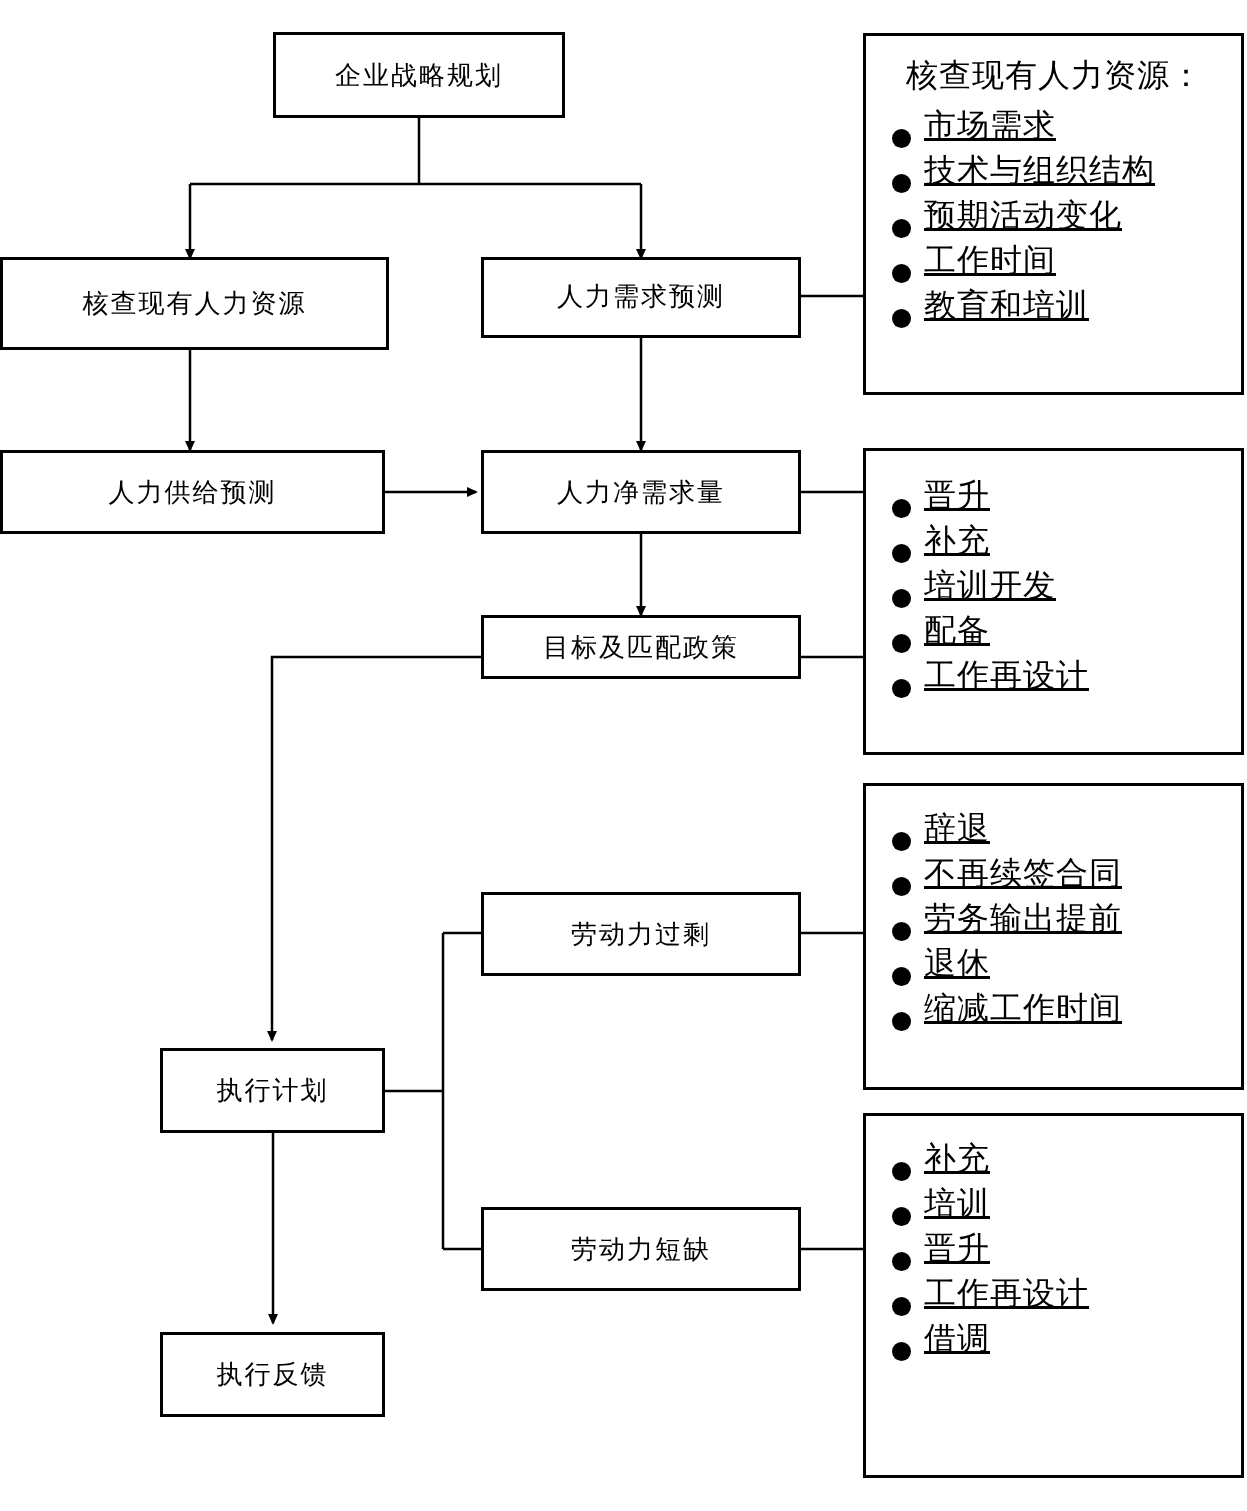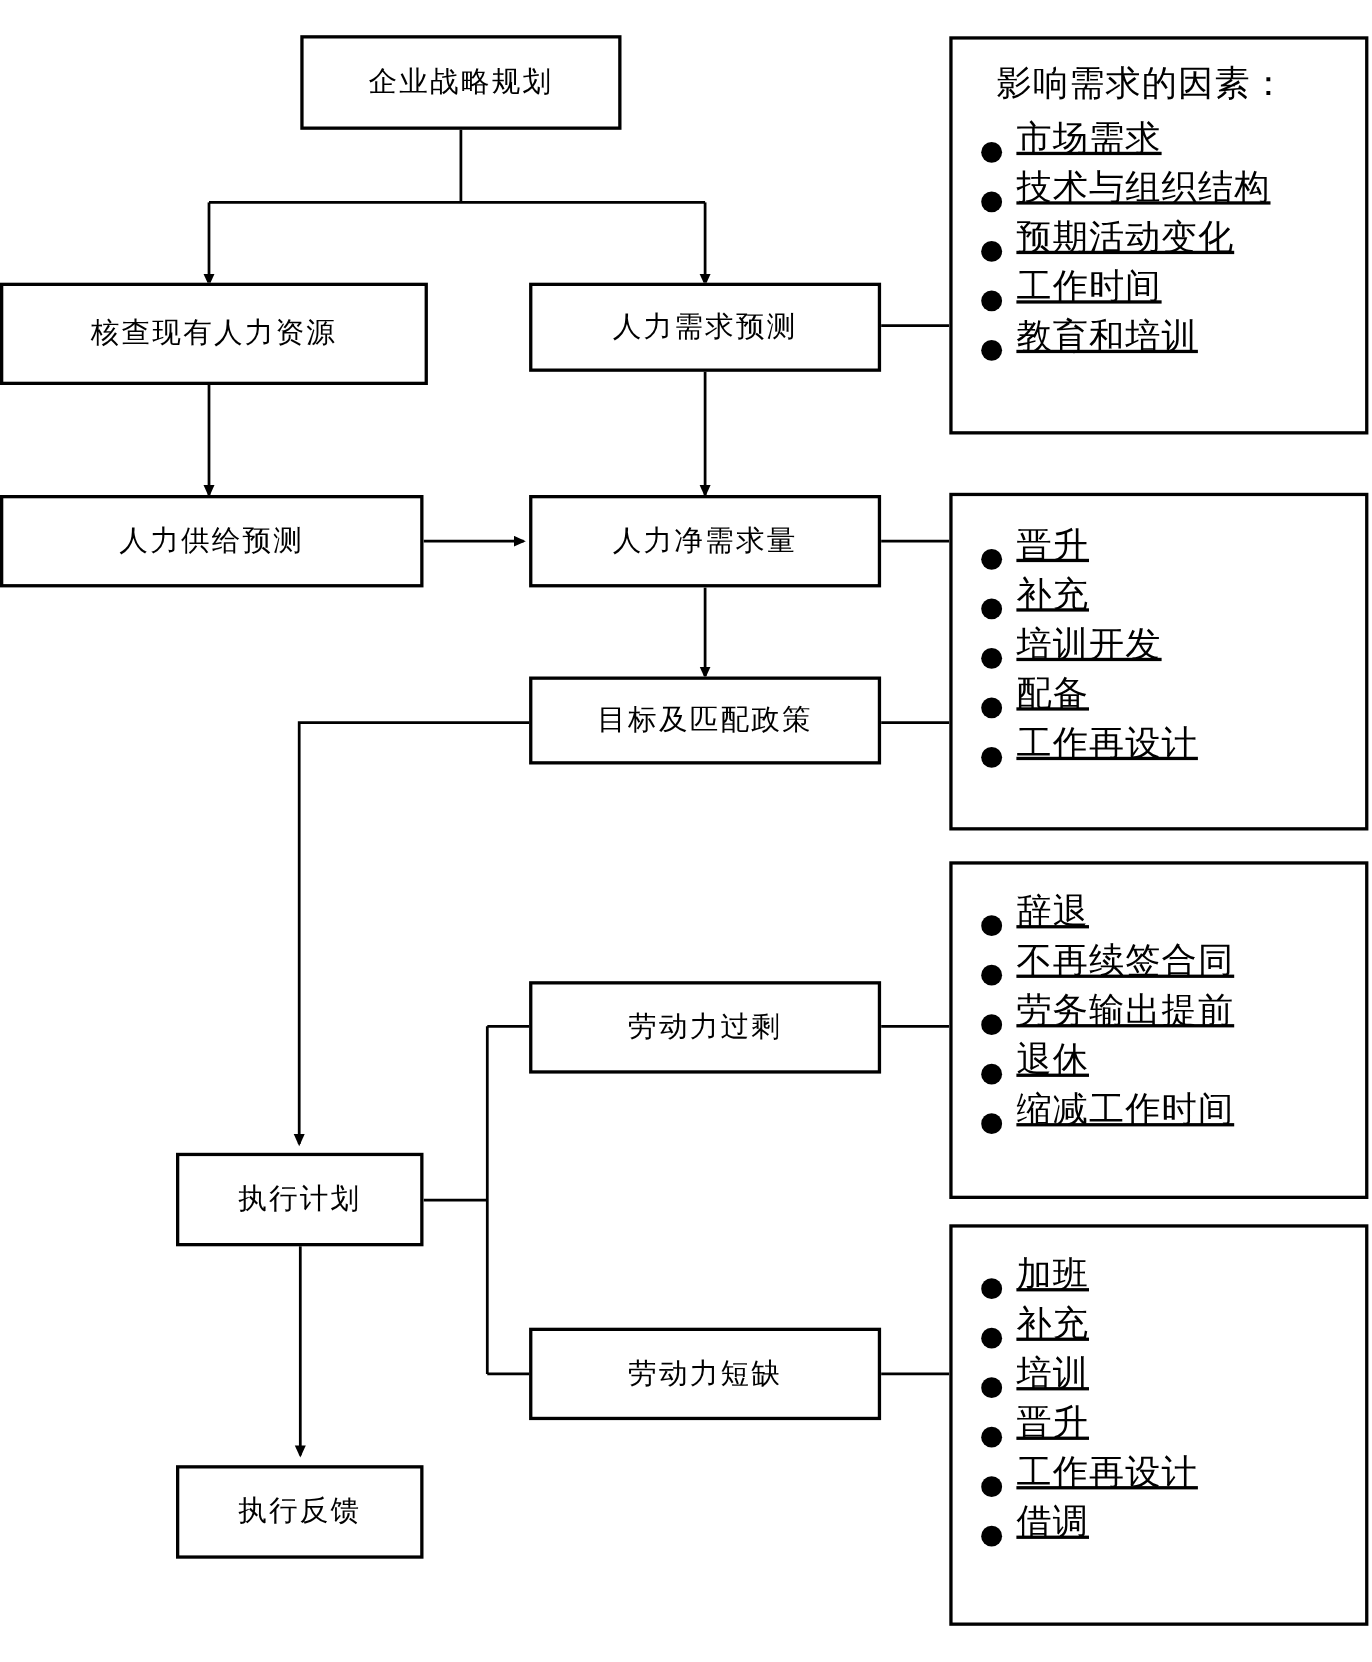--- a/index.html
+++ b/index.html
@@ -135,42 +135,42 @@
   </div>
 
   <div class="node" style="left:0px; top:450px; width:385px; height:84px;">
     <span>人力供给预测</span>
   </div>
 
   <div class="node" style="left:481px; top:450px; width:320px; height:84px;">
     <span>人力净需求量</span>
   </div>
 
-  <div class="node" style="left:481px; top:615px; width:320px; height:80px;align-items:center;">
+  <div class="node" style="left:481px; top:615px; width:320px; height:64px;align-items:center;">
     <span>目标及匹配政策</span>
   </div>
 
   <div class="node" style="left:481px; top:892px; width:320px; height:84px;">
     <span>劳动力过剩</span>
   </div>
 
   <div class="node" style="left:481px; top:1207px; width:320px; height:84px;">
     <span>劳动力短缺</span>
   </div>
 
   <div class="node" style="left:160px; top:1048px; width:225px; height:85px;">
     <span>执行计划</span>
   </div>
 
   <div class="node" style="left:160px; top:1332px; width:225px; height:85px;">
     <span>执行反馈</span>
   </div>
 
   <div class="panel" style="left:863px; top:33px; width:381px; height:362px;">
-    <div class="panel-title">影响需求的因素：</div>
+    <div class="panel-title">核查现有人力资源：</div>
     <ul class="panel-list">
       <li>
           <span class="bullet"></span>
           <span>市场需求</span>
         </li>
       <li>
           <span class="bullet"></span>
           <span>技术与组织结构</span>
         </li>
       <li>
@@ -235,24 +235,20 @@
           <span class="bullet"></span>
           <span>缩减工作时间</span>
         </li>
     </ul>
   </div>
 
   <div class="panel" style="left:863px; top:1113px; width:381px; height:365px; padding-top:20px;">
     <ul class="panel-list">
       <li>
           <span class="bullet"></span>
-          <span>加班</span>
-        </li>
-      <li>
-          <span class="bullet"></span>
           <span>补充</span>
         </li>
       <li>
           <span class="bullet"></span>
           <span>培训</span>
         </li>
       <li>
           <span class="bullet"></span>
           <span>晋升</span>
         </li>

